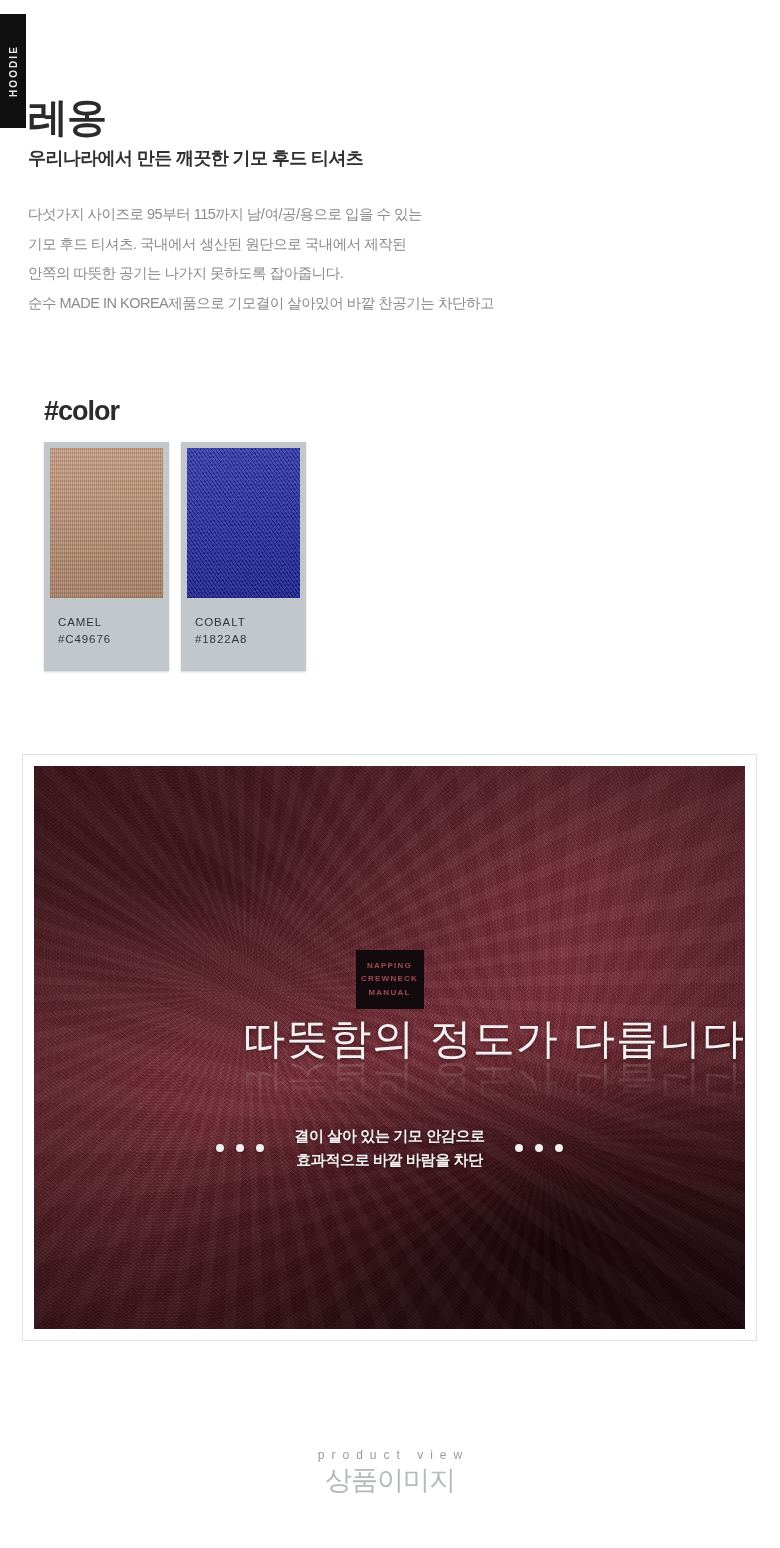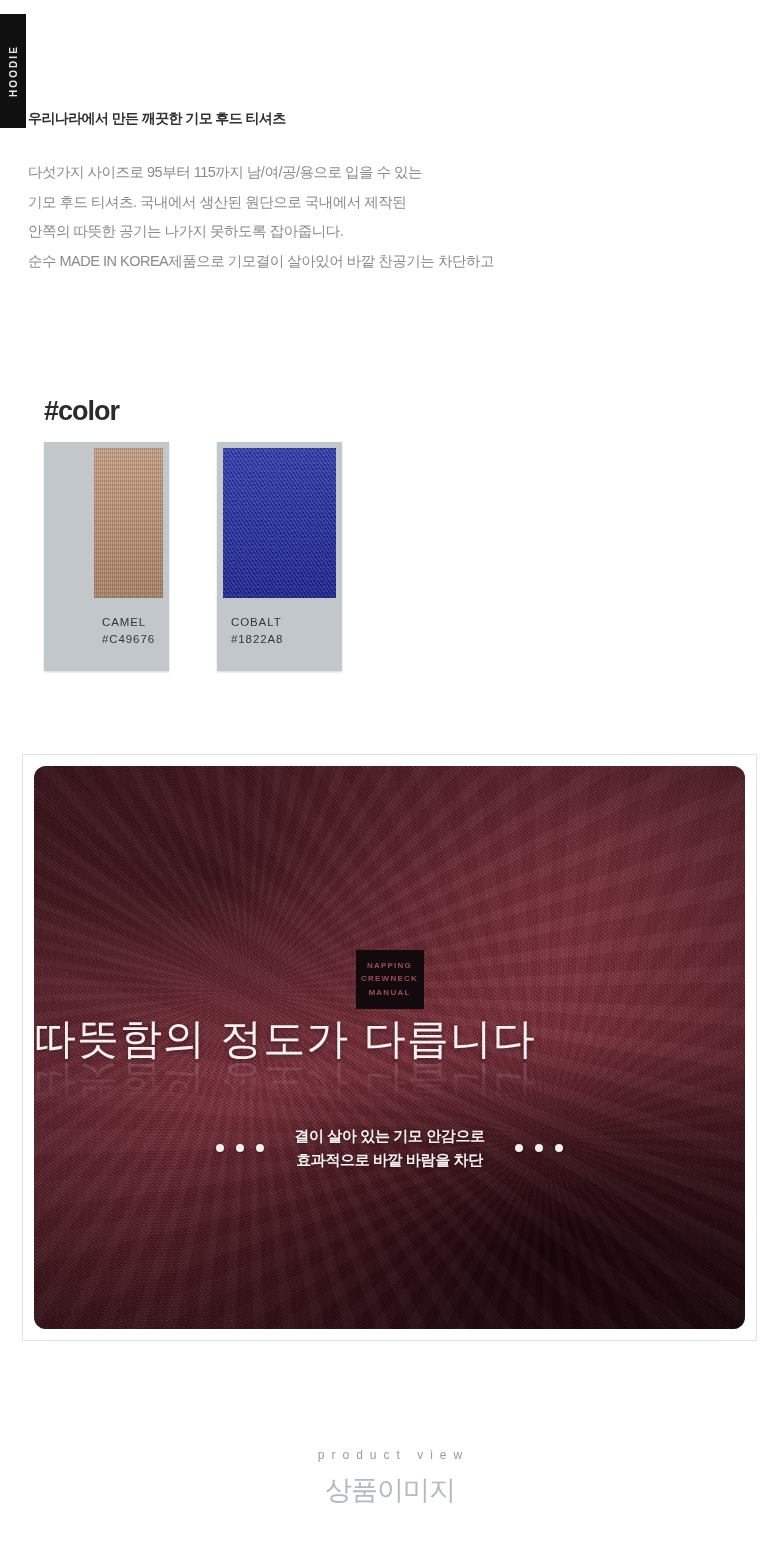--- a/index.html
+++ b/index.html
@@ -40,22 +40,22 @@
   
   .intro { position:absolute; left:28px; top:96px; width:700px; }
   .title {
     font-size:40px;
     font-weight:bold;
     color:#2b2b2b;
     letter-spacing:-1px;
     line-height:1.08;
   }
   .subtitle {
-    margin-top:14px;
-    font-size:14px;
+    margin-top:7px;
+    font-size:18px;
     font-weight:bold;
     color:#303030;
     letter-spacing:-0.6px;
   }
   .desc {
     margin-top:30px;
     font-size:14.5px;
     color:#8b8b8b;
     line-height:2.04;
     letter-spacing:-0.5px;
@@ -158,21 +158,21 @@
     font-size:8px;
     color:#a34a53;
     letter-spacing:1.25px;
     line-height:1.68;
     font-weight:bold;
   }
 
   .hero-headline-wrap {
     position:absolute;
     left:0; right:0; top:252px;
-    text-align:left;
+    text-align:right;
   }
   .hero-headline {
     font-size:42px;
     color:#f4eff0;
     font-weight:300;
     letter-spacing:1px;
     line-height:1;
     text-shadow:0 1px 5px rgba(0,0,0,0.45);
     font-family:"DejaVu Sans", sans-serif;
   }
@@ -223,73 +223,73 @@
     text-align:center;
   }
   .footer-en {
     font-size:12px;
     color:#9a9a9a;
     letter-spacing:7px;
     text-indent:7px;
     font-weight:normal;
   }
   .footer-ko {
-    margin-top:10px;
     font-size:27px;
     color:#b4b9bd;
     font-weight:300;
     letter-spacing:-1px;
     font-family:"DejaVu Sans", sans-serif;
   }
 </style>
 </head>
 <body>
 
 <div class="page">
 
   <div class="cat-tab">
     <div class="cat-tab-label">HOODIE</div>
   </div>
 
   <div class="intro">
+    <div class="title">레옹</div>
     <div class="subtitle">우리나라에서 만든 깨끗한 기모 후드 티셔츠</div>
     <div class="desc">
       <span class="desc-line">다섯가지 사이즈로 95부터 115까지 남/여/공/용으로 입을 수 있는</span>
       <span class="desc-line">기모 후드 티셔츠.  국내에서 생산된 원단으로 국내에서 제작된</span>
       <span class="desc-line">안쪽의 따뜻한 공기는 나가지 못하도록 잡아줍니다.</span>
       <span class="desc-line">순수 MADE IN KOREA제품으로 기모결이 살아있어 바깥 찬공기는 차단하고</span>
     </div>
   </div>
 
   <div class="color-sec">
     <div class="color-head">#color</div>
     <div class="swatch-row">
 
-      <div class="swatch-card" style="background-color: rgb(194, 199, 203); padding-left: 44px;">
+      <div class="swatch-card" style="background-color: rgb(194, 199, 203);">
         <div class="swatch-img knit" style="background-color: rgb(196, 150, 118);"></div>
         <div class="swatch-meta">
           <div class="swatch-name">CAMEL</div>
           <div class="swatch-hex">#C49676</div>
         </div>
       </div>
 
 
-      <div class="swatch-card" style="background-color: rgb(194, 199, 203); margin-left: 36px;">
+      <div class="swatch-card" style="background-color: rgb(194, 199, 203);">
         <div class="swatch-img twill" style="background-color: rgb(24, 34, 168);"></div>
         <div class="swatch-meta">
           <div class="swatch-name">COBALT</div>
           <div class="swatch-hex">#1822A8</div>
         </div>
       </div>
 
     </div>
   </div>
 
   <div class="hero-frame">
-    <div class="hero" style="background-color: rgb(126, 44, 56); border-radius: 12px;">
+    <div class="hero" style="background-color: rgb(126, 44, 56);">
       <div class="hero-noise"></div>
       <div class="hero-vignette"></div>
 
       <div class="hero-badge" style="background-color: rgb(18, 10, 12);">
         <span style="color: rgb(163, 74, 83);">NAPPING</span>
         <span style="color: rgb(163, 74, 83);">CREWNECK</span>
         <span style="color: rgb(163, 74, 83);">MANUAL</span>
       </div>
 
       <div class="hero-headline-wrap">

